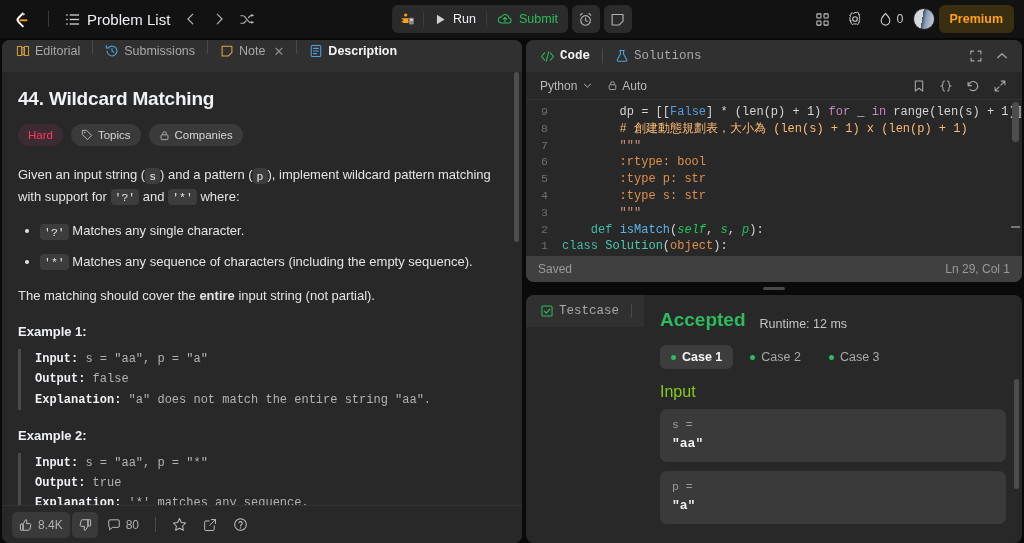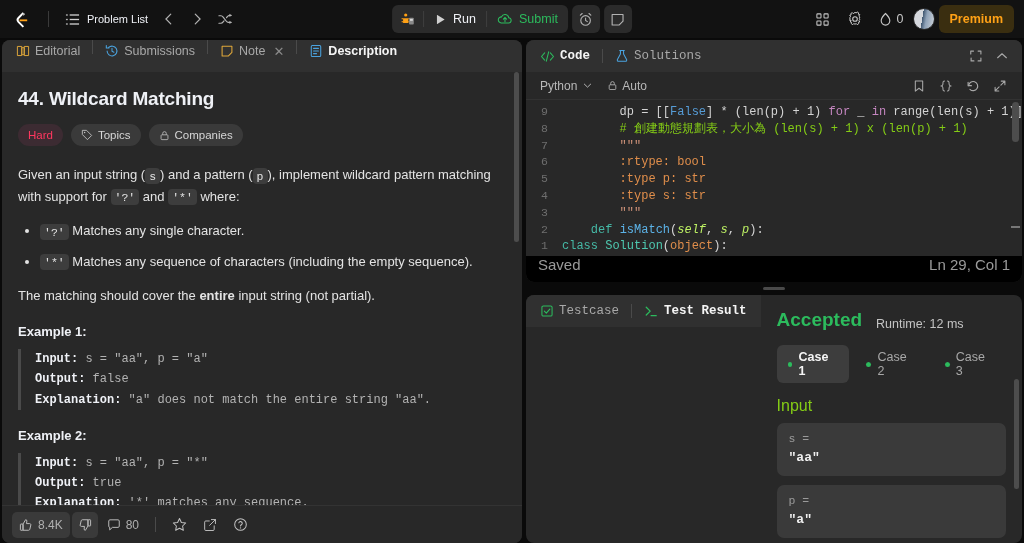--- a/index.html
+++ b/index.html
@@ -22,21 +22,21 @@
   }
   .nav-left { display: flex; align-items: center; gap: 2px; }
   .logo {
     width: 22px; height: 22px; margin-right: 6px;
     display: flex; align-items: center; justify-content: center;
   }
   .nav-sep { width: 1px; height: 16px; background: #3a3a3a; margin: 0 8px; }
   .problem-list {
     display: flex; align-items: center; gap: 7px;
     padding: 4px 6px; border-radius: 5px;
-    color: #eff1f6; font-size: 11px; font-weight: 500;
+    color: #eff1f6; font-size: 15px; font-weight: 500;
     cursor: pointer;
   }
   .navbtn {
     width: 26px; height: 26px; border-radius: 5px;
     display: flex; align-items: center; justify-content: center;
     color: #b3b3b3; cursor: pointer;
   }
 
   .nav-center {
     position: absolute; left: 50%; transform: translateX(-50%);
@@ -184,36 +184,36 @@
   .code-line { display: flex; white-space: pre; height: 16.8px; }
   .ln {
     width: 36px; flex: 0 0 36px; text-align: right; padding-right: 14px;
     color: #6e6e6e; font-size: 11.5px; user-select: none;
   }
   .ctext { flex: 1; color: #d4d4d4; }
   .k-kw  { color: #45b9a6; }
   .k-fn  { color: #5cb3e8; }
   .k-cls { color: #4ec9b0; }
   .k-bi  { color: #e08e4b; }
-  .k-par { color: #bef264; font-style: italic; font-family: Liberation Mono, monospace; }
+  .k-par { color: #22c55e; font-style: italic; font-family: Liberation Mono, monospace; }
   .k-str { color: #cd9178; }
-  .k-com { color: #84cc16; }
+  .k-com { color: #fdba74; }
   .k-con { color: #569cd6; }
   .k-ctl { color: #c586c0; }
   .code-scroll-v {
     position: absolute; right: 3px; top: 2px; width: 7px; height: 40px;
     background: #4d4d4d; border-radius: 4px;
   }
   .code-minimark {
     position: absolute; right: 2px; top: 126px; width: 9px; height: 2px; background: #777;
   }
   .editor-status {
-    height: 26px; flex: 0 0 26px; background: #000000;
-    display: flex; padding: 0 12px;
-    font-size: 15px; color: #9a9a9a;
+    height: 26px; flex: 0 0 26px; background: #404040;
+    display: flex; align-items: center; padding: 0 12px;
+    font-size: 12px; color: #9a9a9a;
   }
   .editor-status .right { margin-left: auto; }
   .drag-handle {
     height: 5px; display: flex; align-items: center; justify-content: center;
   }
   .drag-handle i { display: block; width: 22px; height: 3px; background: #4a4a4a; border-radius: 2px; }
 
   .result-panel {
     flex: 1; background: #282828; border-radius: 8px;
     display: flex; flex-direction: row; overflow: hidden; min-height: 0;
@@ -589,27 +589,20 @@
       <div class="result-panel">
         <div class="panel-head">
           <div class="tab">
             <svg width="14" height="14" viewBox="0 0 16 16">
               <rect x="2.2" y="2.2" width="11.6" height="11.6" rx="1.6" stroke="#2cbb5d" stroke-width="1.2" fill="none"></rect>
               <path d="M5 8.2 7.2 10.4 11.2 5.8" stroke="#2cbb5d" stroke-width="1.3" fill="none" stroke-linecap="round" stroke-linejoin="round"></path>
             </svg>
             <span>Testcase</span>
           </div>
           <div class="tab-sep"></div>
-          <div class="tab active">
-            <svg width="15" height="15" viewBox="0 0 16 16">
-              <path d="M2.4 3.4 6.6 7.6 2.4 11.8" stroke="#2cbb5d" stroke-width="1.4" fill="none" stroke-linecap="round" stroke-linejoin="round"></path>
-              <path d="M7.6 12.4h5.4" stroke="#2cbb5d" stroke-width="1.4" stroke-linecap="round"></path>
-            </svg>
-            <span>Test Result</span>
-          </div>
         </div>
 
         <div class="result-body">
           <div class="status-row">
             <span class="accepted">Accepted</span>
             <span class="runtime">Runtime: 12 ms</span>
           </div>
 
           <div class="case-tabs">
             <div class="case-tab active">

